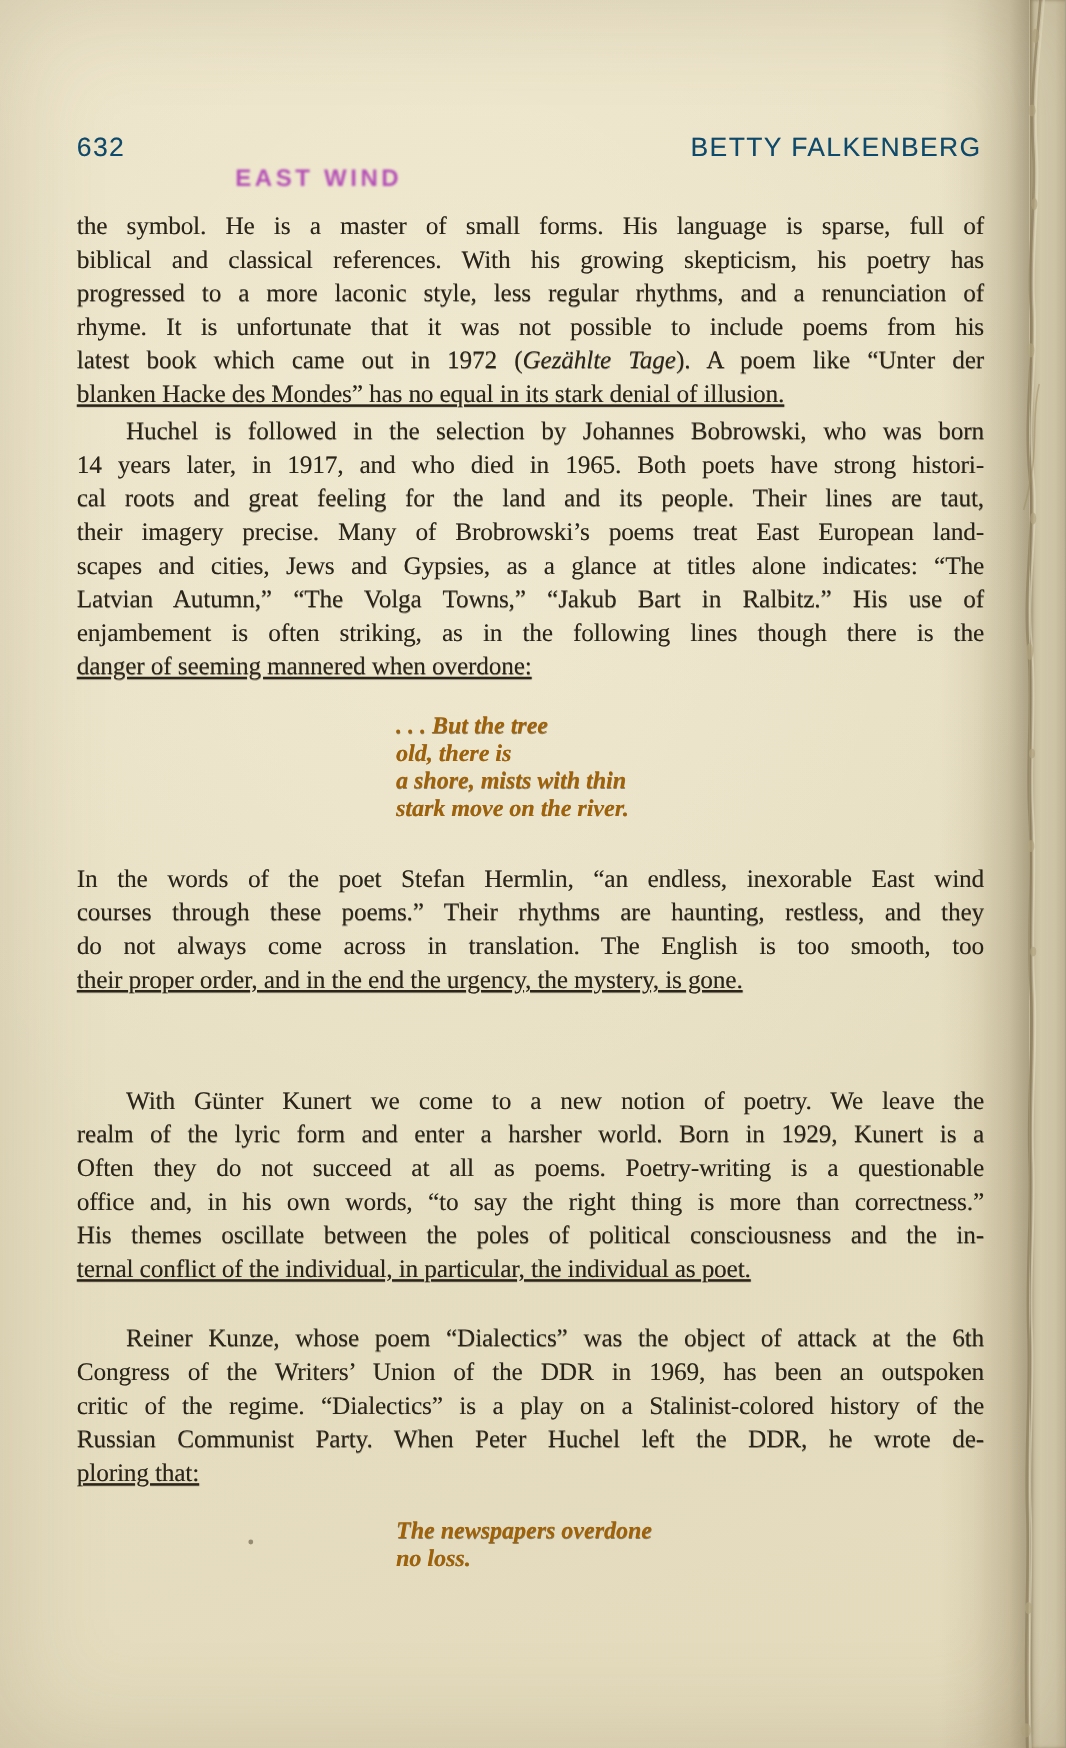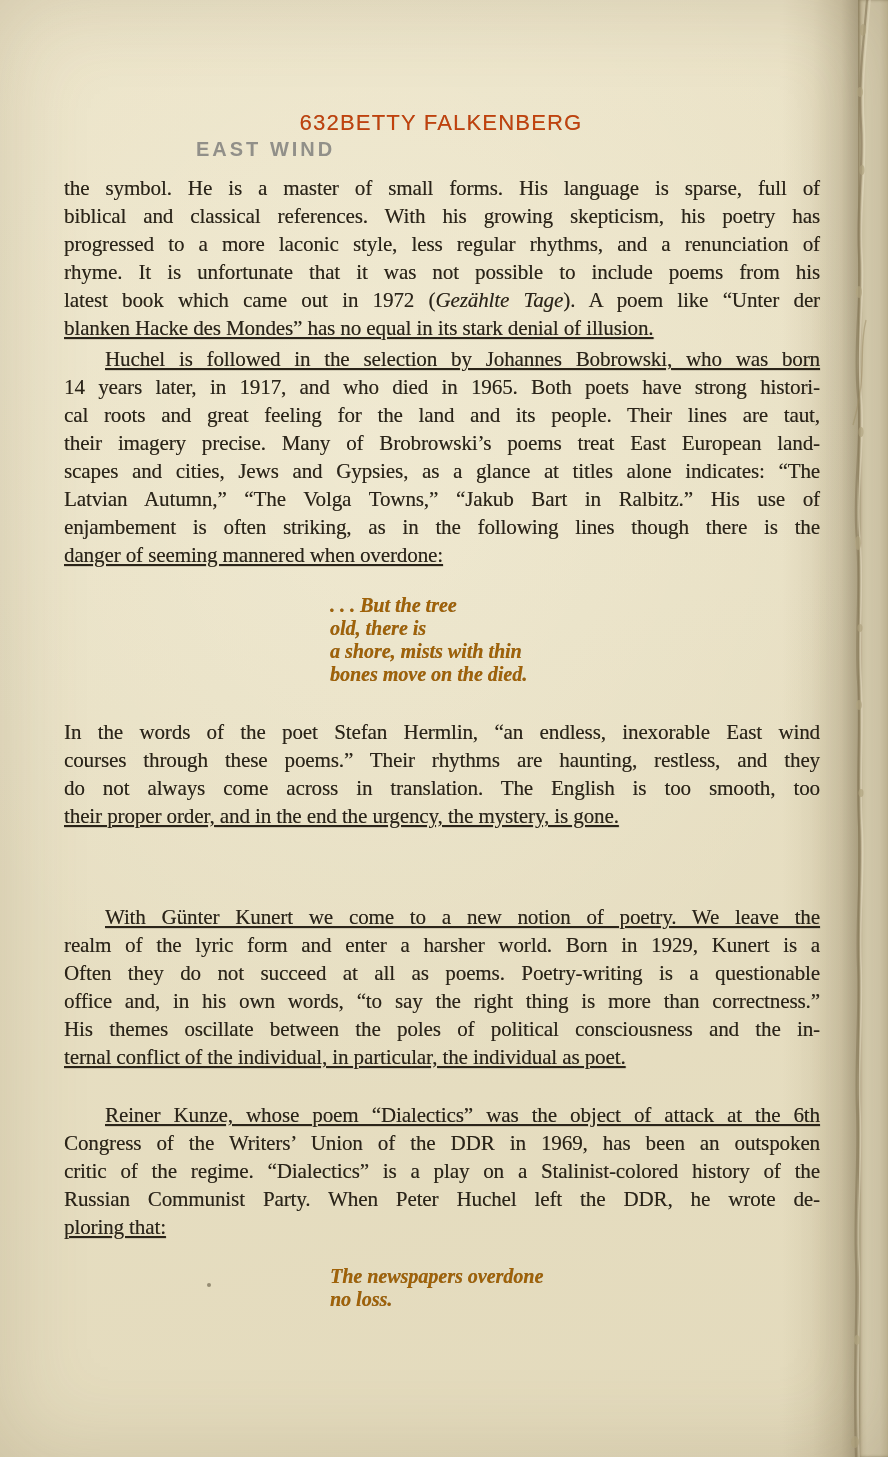--- a/index.html
+++ b/index.html
@@ -22,40 +22,40 @@
   }
   .edge{
     position:absolute; top:0; bottom:0; left:858px; width:30px;
     background:linear-gradient(90deg,#c8bd9d 0%, #d8cfb2 30%, #d5ccaf 72%, #c6bb9b 100%);
     box-shadow:inset 2px 0 3px rgba(80,66,36,0.45);
   }
   svg.crease{position:absolute; left:0; top:0; pointer-events:none;}
 
   .hdr{
     position:absolute; left:64px; right:70px; top:112px;
-    display:flex; justify-content:center; align-items:baseline;
+    display:flex; justify-content:space-between; align-items:baseline;
     font-family:"Liberation Sans","DejaVu Sans",sans-serif;
-    font-size:22px; line-height:22px; color:#c2410c; letter-spacing:1.2px;
+    font-size:22px; line-height:22px; color:#0c4a6e; letter-spacing:1.2px;
     text-shadow:0.2px 0.3px 0.5px rgba(46,38,26,0.4);
   }
   .ghost{
     position:absolute; left:196px; top:138px;
     font-family:"Liberation Sans","DejaVu Sans",sans-serif;
     font-weight:bold; font-size:20px; letter-spacing:3px;
-    color:#737373; opacity:0.75; filter:blur(0.7px);text-align:right;
+    color:#a21caf; opacity:0.75; filter:blur(0.7px);text-align:right;
   }
   .para{
     position:absolute; left:64px; width:756px;
     font-size:21px; line-height:28px; color:#2a2419;
     letter-spacing:-0.1px;
     text-shadow:0.2px 0.3px 0.5px rgba(46,38,26,0.5);
   }
   .line{text-align:justify; text-align-last:justify;}
   .line.end{text-align-last:auto;text-decoration:underline;}
-  .line.ind{text-indent:41px;text-decoration:underline;}
+  .line.ind{text-indent:41px;}
   .it{font-style:italic;}
   .poem{
     position:absolute; left:330px;
     font-style:italic; font-weight:600;
     font-size:20px; line-height:23px; color:#a16207;
     text-shadow:0.2px 0.3px 0.5px rgba(46,38,26,0.5);
   }
   .p1{top:174px;} .p2{top:345px;} .poem1{top:594px;}
   .p3{top:718px;} .p4{top:903px;} .p5{top:1101px;} .poem2{top:1265px;}
   .speck{
@@ -120,21 +120,21 @@
     <div class="line">scapes and cities, Jews and Gypsies, as a glance at titles alone indicates: “The</div>
     <div class="line">Latvian Autumn,” “The Volga Towns,” “Jakub Bart in Ralbitz.” His use of</div>
     <div class="line">enjambement is often striking, as in the following lines though there is the</div>
     <div class="line end">danger of seeming mannered when overdone:</div>
   </section>
 
   <div class="poem poem1">
     <div>. . . But the tree</div>
     <div>old, there is</div>
     <div>a shore, mists with thin</div>
-    <div>bones move on the died.</div>
+    <div>stark move on the river.</div>
   </div>
 
   <section class="para p3">
     <div class="line">In the words of the poet Stefan Hermlin, “an endless, inexorable East wind</div>
     <div class="line">courses through these poems.” Their rhythms are haunting, restless, and they</div>
     <div class="line">do not always come across in translation. The English is too smooth, too</div>
     <div class="line end">their proper order, and in the end the urgency, the mystery, is gone.</div>
   </section>
 
   <section class="para p4">

